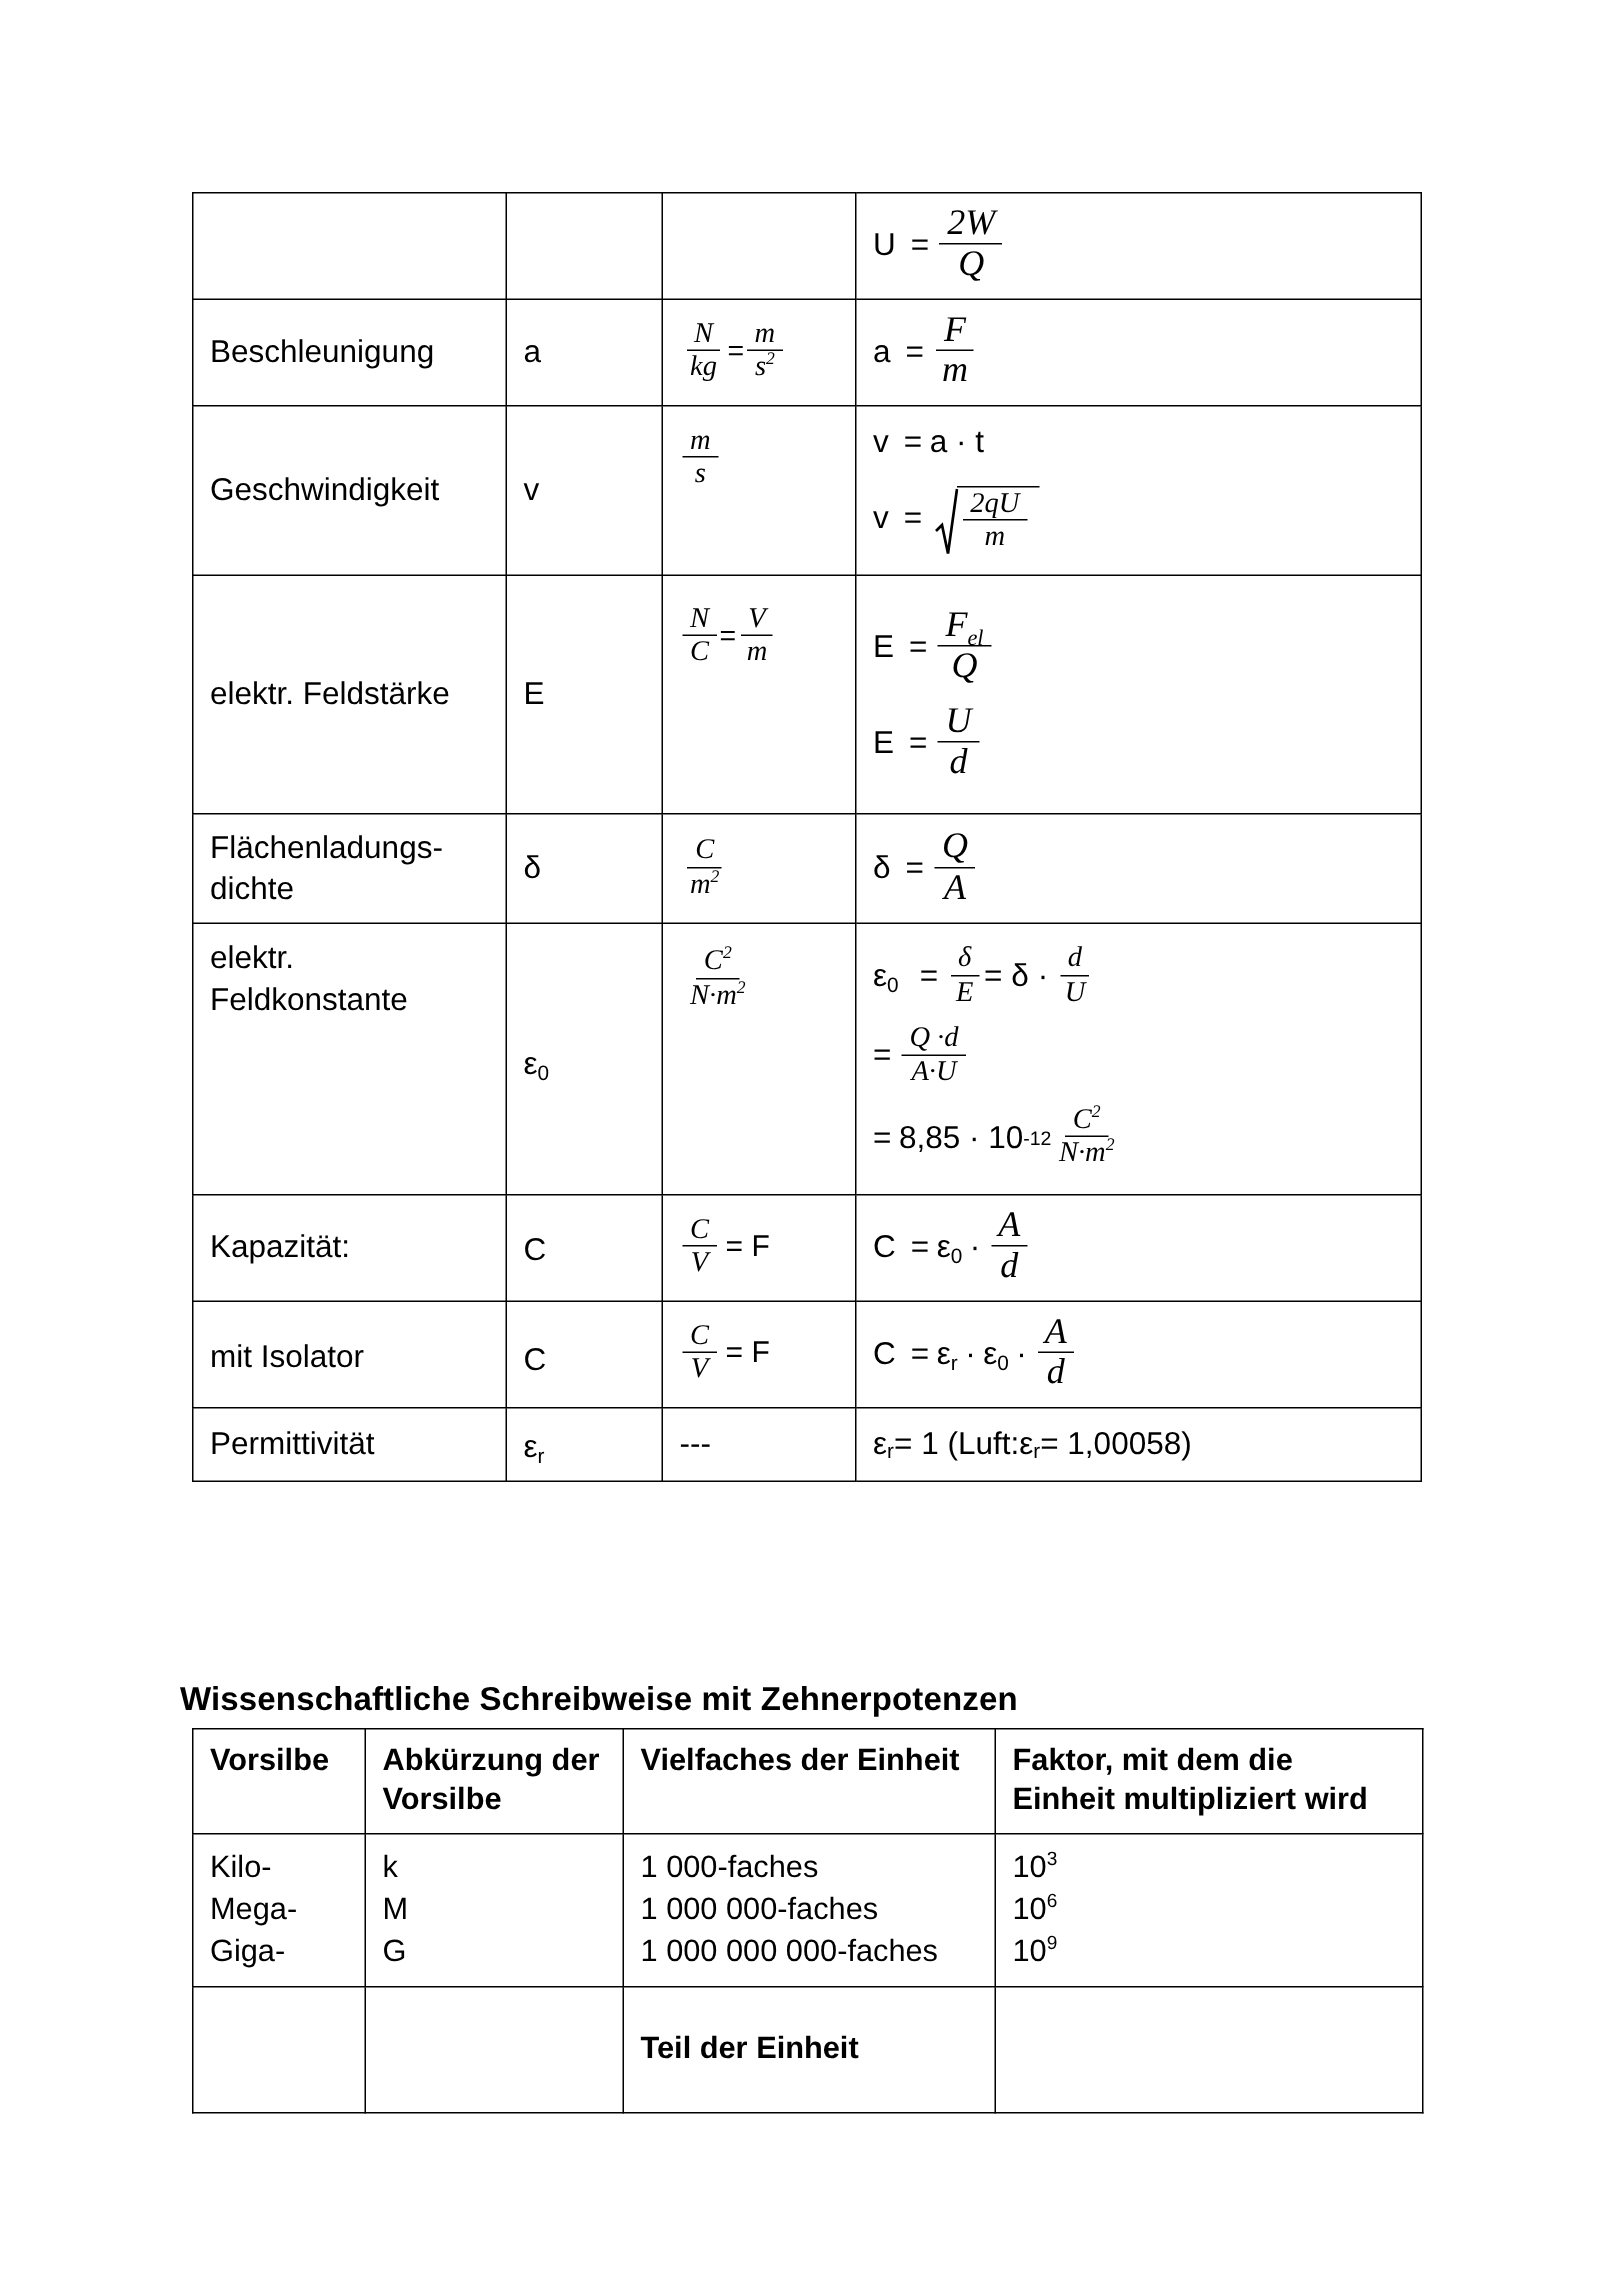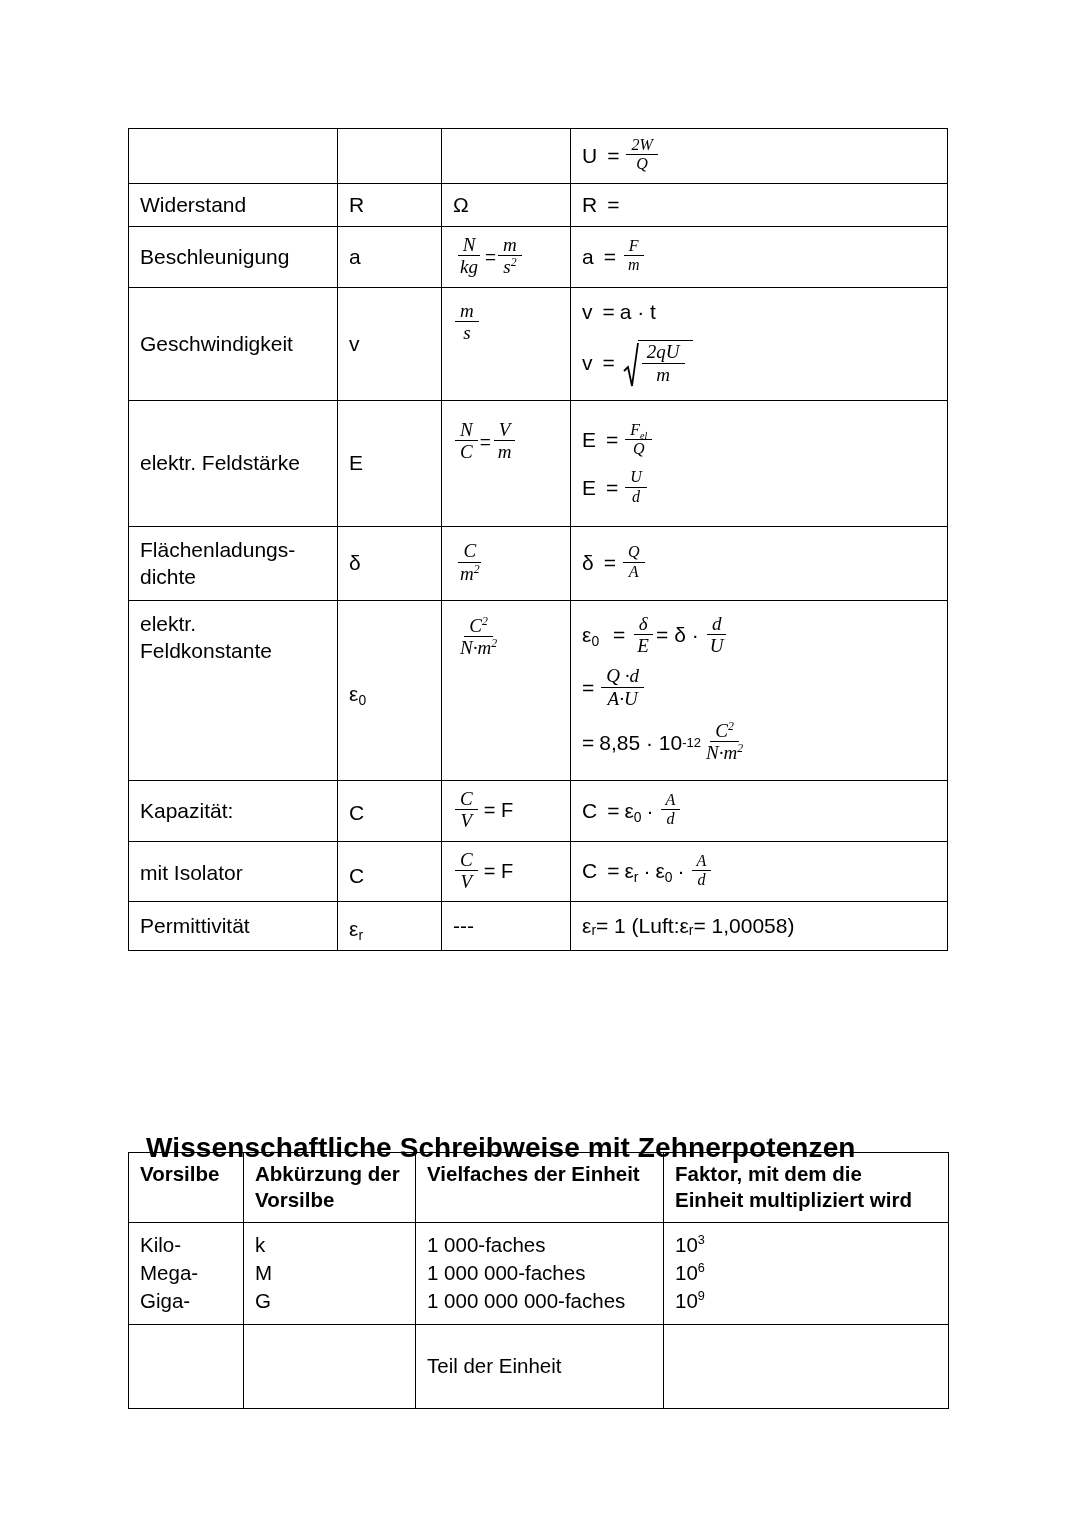--- a/index.html
+++ b/index.html
@@ -33,21 +33,21 @@
   .frac > .num {
     padding: 0 5px 1px 5px;
     border-bottom: 1.6px solid #000;
     white-space: nowrap;
   }
   .frac > .den {
     padding: 1px 5px 0 5px;
     white-space: nowrap;
   }
   .frac.sm { font-size: 19px; }
-  .frac.md { font-size: 16px; }
+  .frac.md { font-size: 24px; }
   sup.ex {
     font-size: 0.62em;
     vertical-align: super;
     line-height: 0;
     font-style: italic;
   }
   sup.exn {
     font-size: 0.62em;
     vertical-align: super;
     line-height: 0;
@@ -138,27 +138,26 @@
   .nowrapline { white-space: nowrap; }
   .twoline { line-height: 1.3; }
 
   
   .nodiv-bottom td { border-bottom: none; }
   .nodiv-top td { border-top: none; }
 
   
   .sec2-title {
     position: absolute;
-    left: 146px;
+    left: 120px;
     top: 1120px;
-    font-size: 28px;
+    font-size: 22px;
     font-weight: bold;
     letter-spacing: 0.1px;
     white-space: nowrap;
-    margin-top: 12px;
   }
   .table2wrap {
     position: absolute;
     left: 128px;
     top: 1152px;
     width: 820px;
   }
   table.grid2 {
     border-collapse: collapse;
     table-layout: fixed;
@@ -170,21 +169,21 @@
     font-size: 20.5px;
     vertical-align: top;
     text-align: left;
   }
   .d1 { width: 115px; }
   .d2 { width: 172px; }
   .d3 { width: 248px; }
   .d4 { width: 285px; }
   .hdr { font-weight: bold; line-height: 1.28; }
   .stack { line-height: 1.36; }
-  .bold { font-weight: normal; }
+  .bold { font-weight: bold; }
   .tall td { height: 66px; }
 </style>
 </head>
 <body>
 
 <div class="sheet">
 <table class="grid">
   <colgroup>
     <col class="c1">
         <col class="c2">
@@ -202,31 +201,20 @@
         <span class="lhs">U</span>
         <span class="op">=</span>
         <span class="frac md">
           <span class="num">2W</span>
           <span class="den">Q</span>
         </span>
       </div>
     </td>
   </tr>
 
-  <tr>
-    <td class="name">Widerstand</td>
-    <td class="sym">R</td>
-    <td class="unit">Ω</td>
-    <td class="form">
-      <div class="eq">
-        <span class="lhs">R</span>
-        <span class="op">=</span>
-      </div>
-    </td>
-  </tr>
 
   <tr>
     <td class="name">Beschleunigung</td>
     <td class="sym">a</td>
     <td class="unit">
       <div class="eq" style="font-size:19px;">
         <span class="frac sm">
           <span class="num">N</span>
           <span class="den">kg</span>
         </span>

